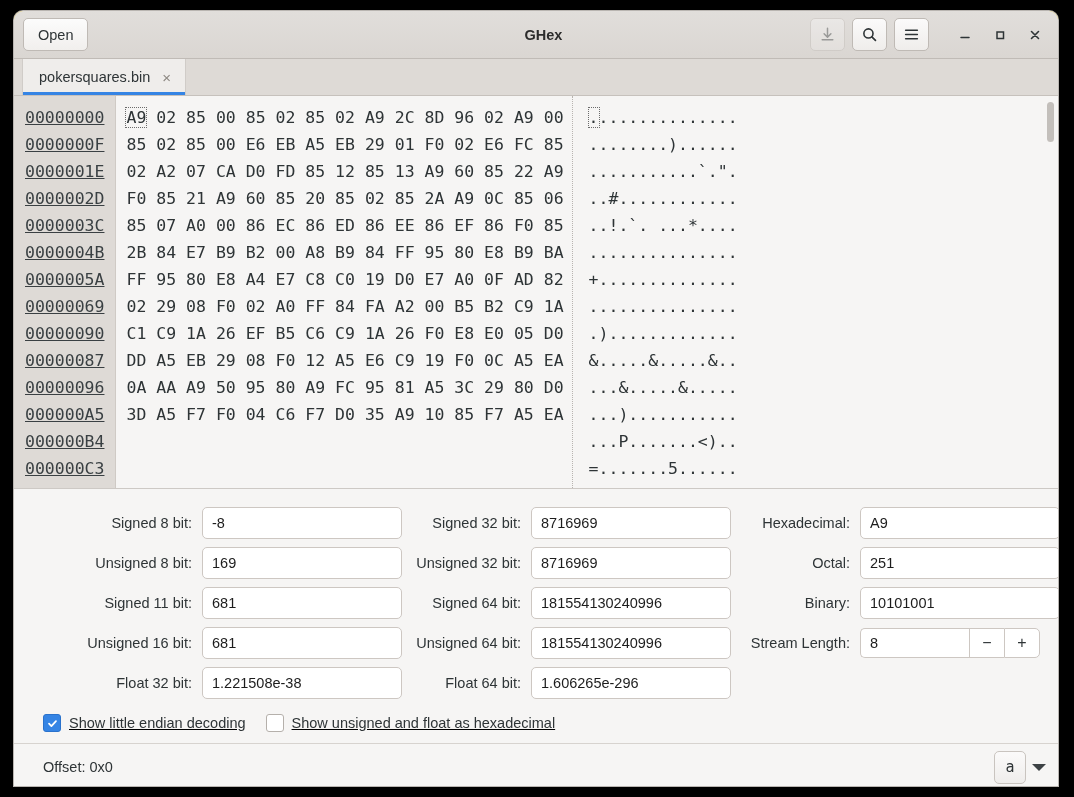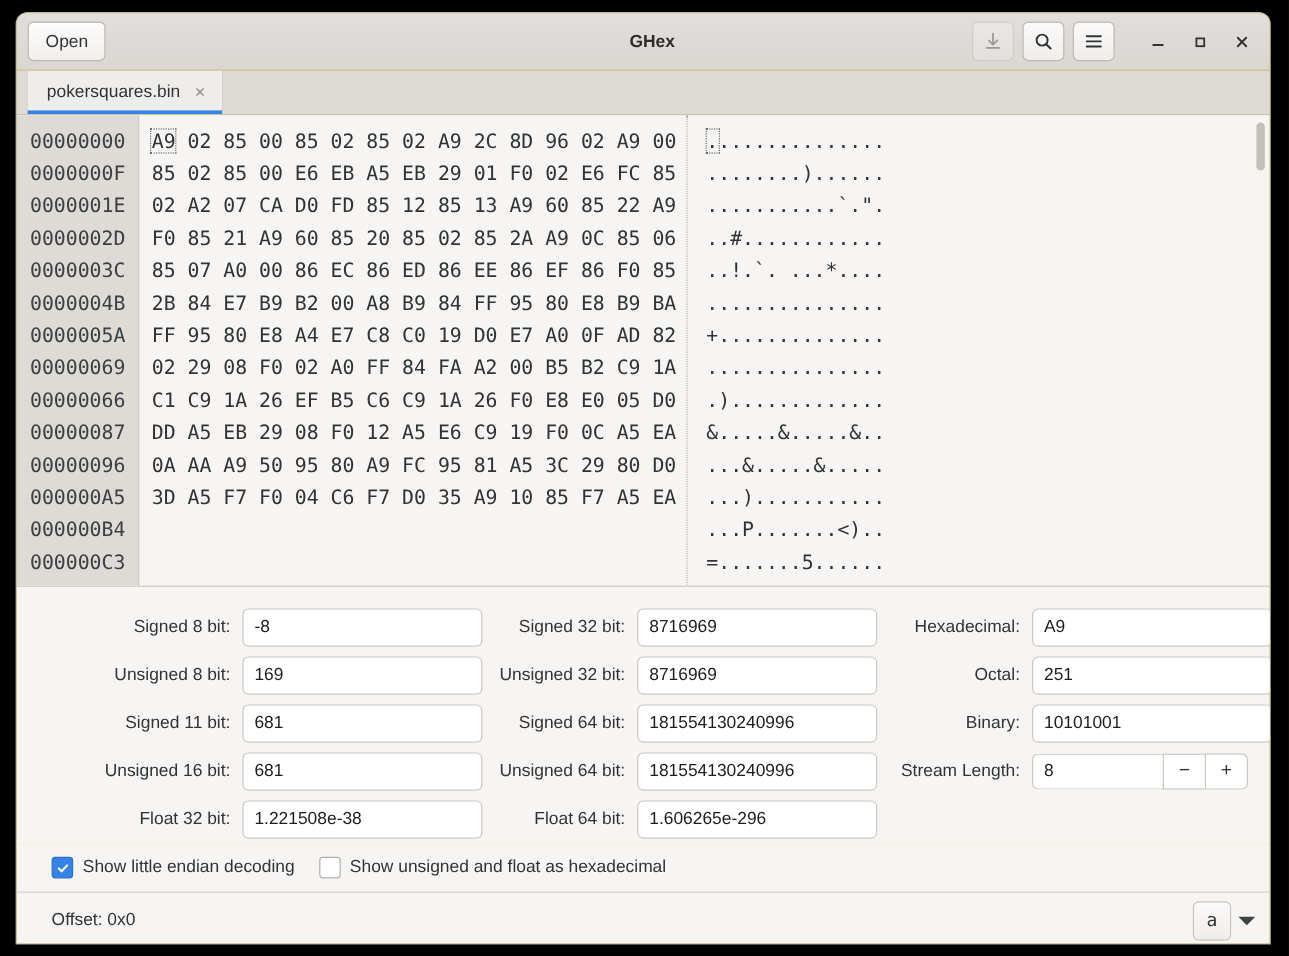--- a/index.html
+++ b/index.html
@@ -126,21 +126,21 @@
     margin-left: 8px;
   }
   .mono-row {
     font-family: "DejaVu Sans Mono", "Liberation Mono", monospace;
     font-size: 16.5px;
     line-height: 27px;
     color: #2e3436;
     white-space: pre;
     letter-spacing: 0px;
   }
-  .offset-col .mono-row { color: #3a4043; }
+  .offset-col .mono-row { color: #3a4043; text-decoration: underline; }
   .focus-cell {
     outline: 1px dotted #6b6b6b;
     outline-offset: 0px;
   }
   .vscroll {
     position: absolute;
     right: 4px; top: 6px;
     width: 7px; height: 380px;
     background: transparent;
   }
@@ -209,20 +209,21 @@
     cursor: pointer;
   }
   .spin-btn.last { border-right: 1px solid #cdc7c2; border-radius: 0 5px 5px 0; }
   
   .checkrow {
     height: 40px; min-height: 40px;
     display: flex; align-items: center;
     padding: 0 0 0 29px;
     gap: 8px;
     background: #f6f5f4;
+    text-decoration: underline;
   }
   .cb {
     width: 16px; height: 16px;
     border-radius: 3px;
     border: 1px solid #b5b0ab;
     background: #ffffff;
     display: flex; align-items: center; justify-content: center;
     cursor: pointer;
     flex: none;
   }
@@ -316,21 +317,21 @@
   <div class="hexview">
     <div class="offset-col" id="offset-col">
         <div class="mono-row">00000000</div>
         <div class="mono-row">0000000F</div>
         <div class="mono-row">0000001E</div>
         <div class="mono-row">0000002D</div>
         <div class="mono-row">0000003C</div>
         <div class="mono-row">0000004B</div>
         <div class="mono-row">0000005A</div>
         <div class="mono-row">00000069</div>
-        <div class="mono-row">00000066</div>
+        <div class="mono-row">00000090</div>
         <div class="mono-row">00000087</div>
         <div class="mono-row">00000096</div>
         <div class="mono-row">000000A5</div>
         <div class="mono-row">000000B4</div>
         <div class="mono-row">000000C3</div>
       </div>
     <div class="hex-col" id="hex-col">
         <div class="mono-row"><span class="focus-cell">A9</span> 02 85 00 85 02 85 02 A9 2C 8D 96 02 A9 00</div>
         <div class="mono-row">85 02 85 00 E6 EB A5 EB 29 01 F0 02 E6 FC 85</div>
         <div class="mono-row">02 A2 07 CA D0 FD 85 12 85 13 A9 60 85 22 A9</div>

